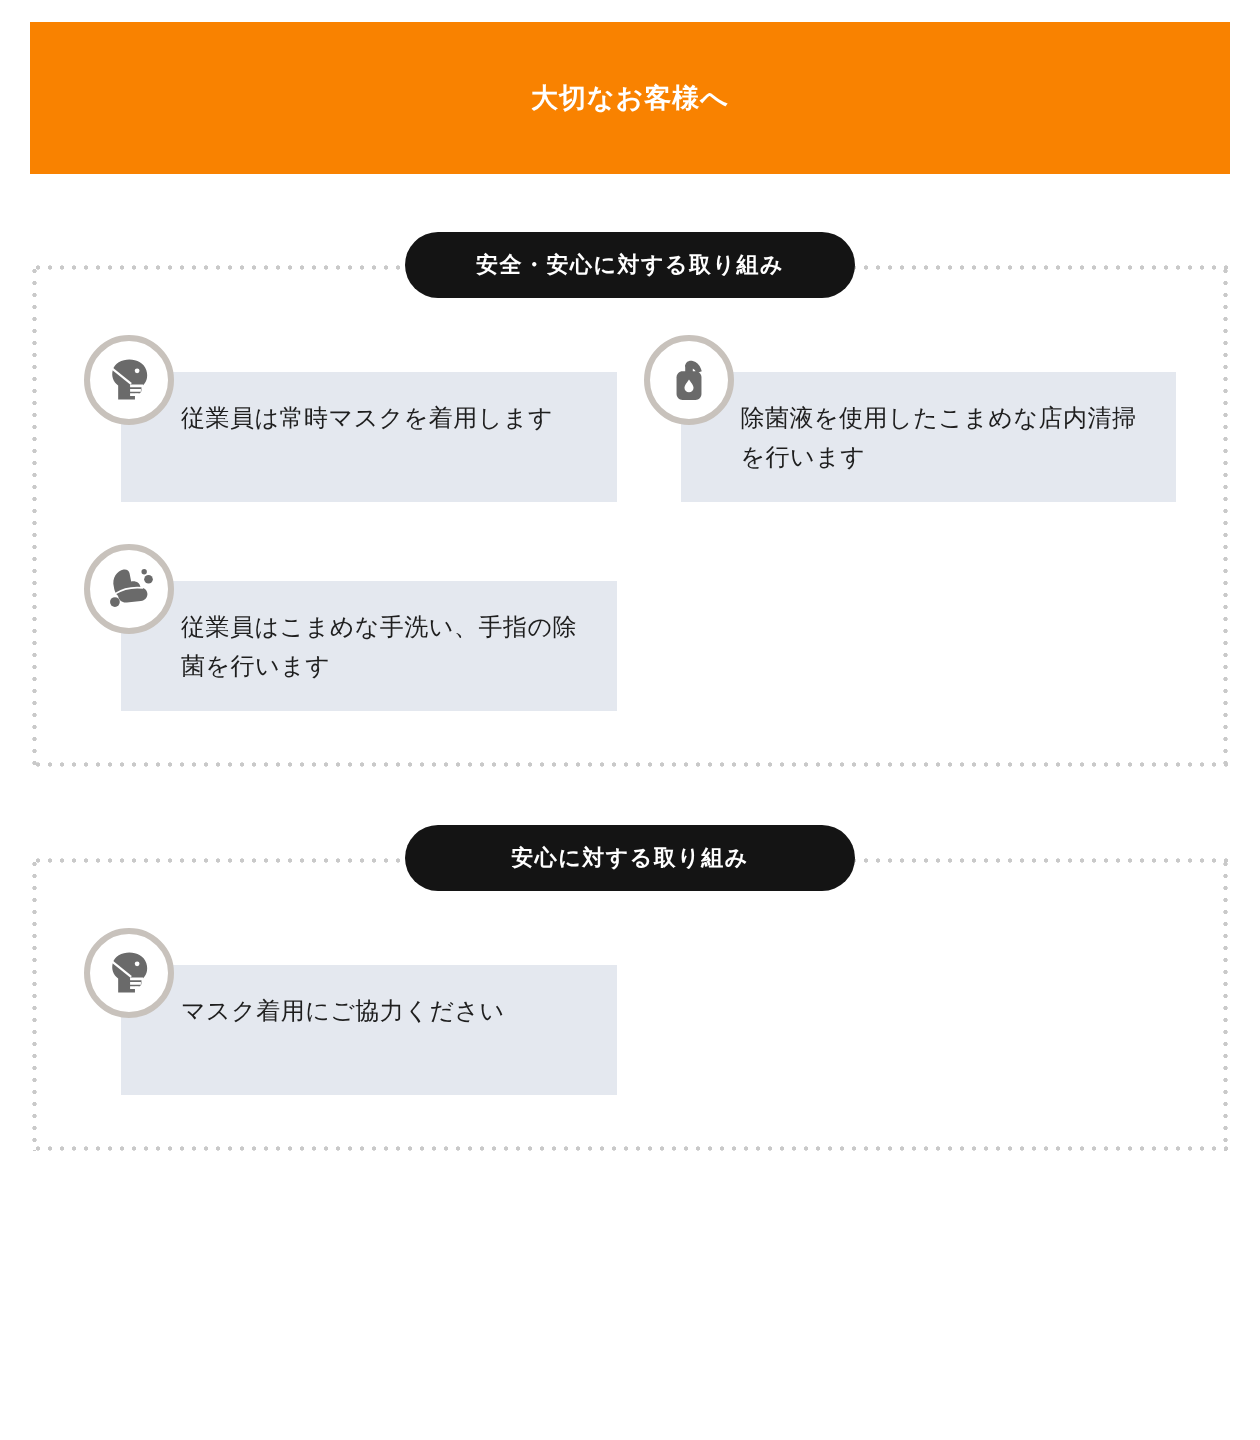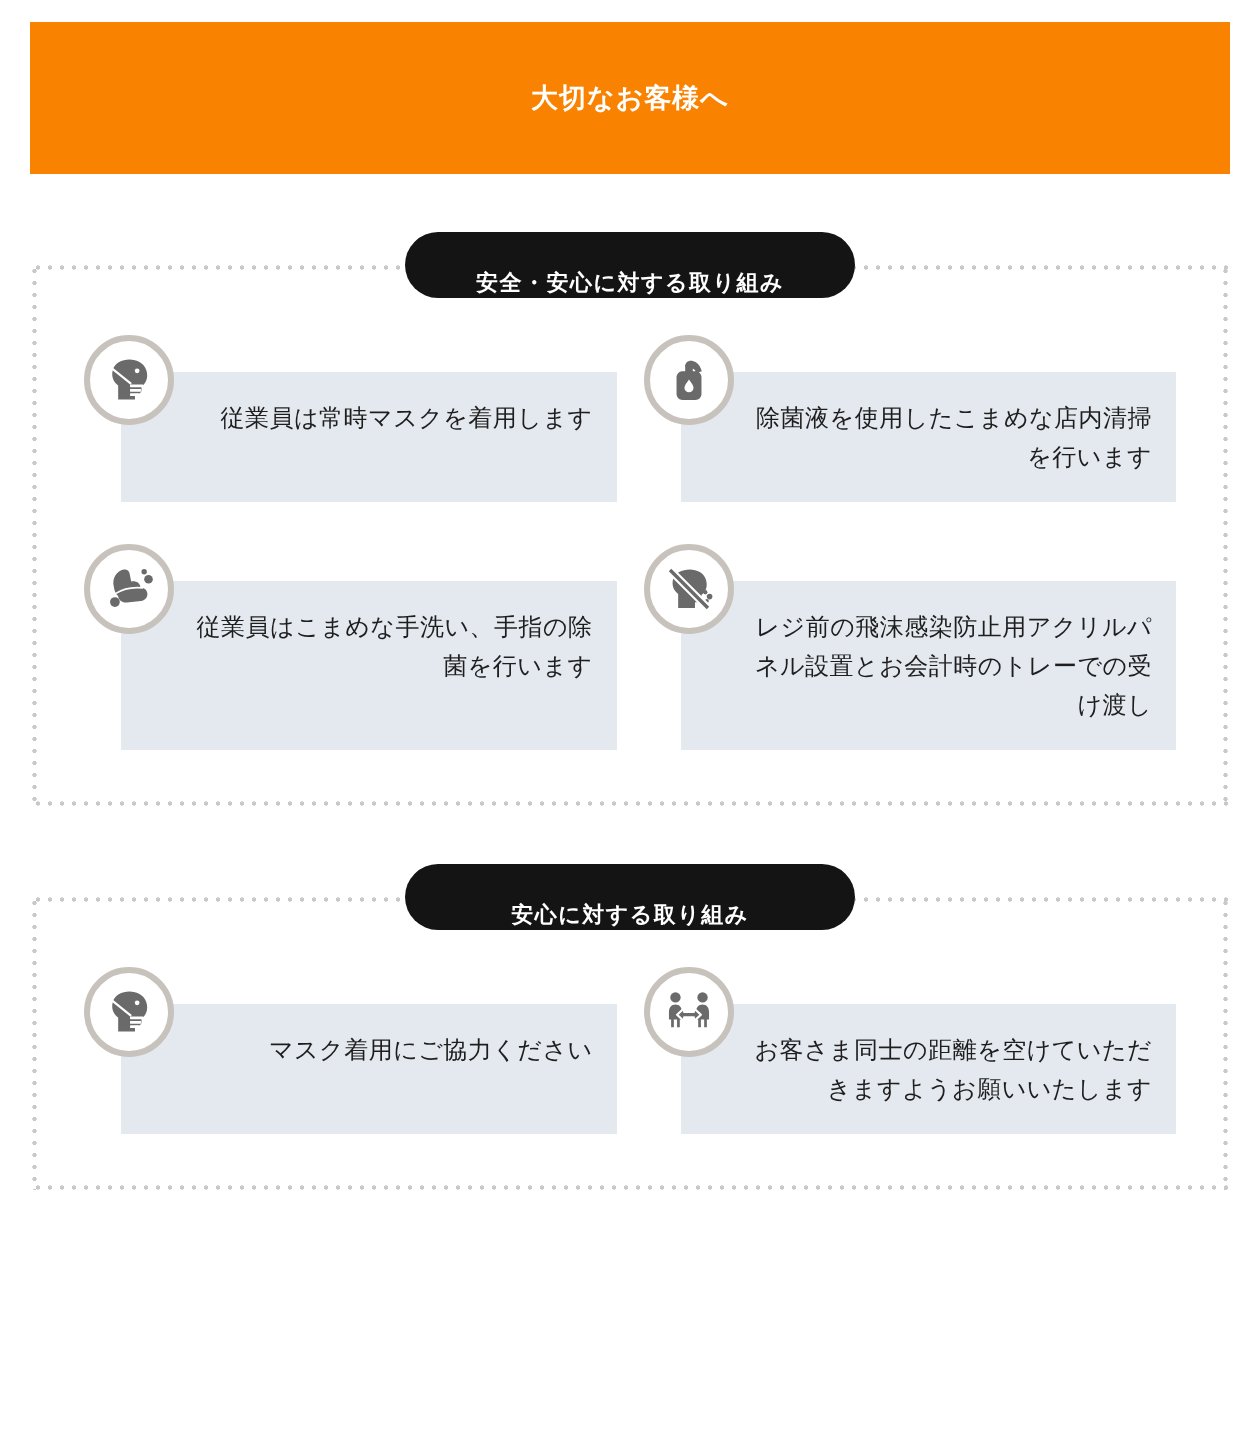--- a/index.html
+++ b/index.html
@@ -35,29 +35,28 @@
   .pill {
     position: absolute;
     top: -33px; left: 50%;
     transform: translateX(-50%);
     width: 450px; height: 66px;
     background: #141414;
     border-radius: 33px;
     color: #ffffff;
     font-size: 22px; font-weight: 600;
     letter-spacing: 1.5px;
-    display: flex; align-items: flex-end; justify-content: center;
+    display: flex; align-items: center; justify-content: center;
     z-index: 3;
   }
   .grid {
     display: grid;
     grid-template-columns: 1fr 1fr;
     column-gap: 27px;
     row-gap: 42px;
-    text-align: right;
   }
   .item {
     position: relative;
     display: flex;
     padding: 37px 0 0 37px;
   }
   .icon-circle {
     position: absolute;
     top: 0; left: 0;
     width: 90px; height: 90px;
@@ -135,37 +134,20 @@
             <circle cx="11" cy="36" r="4.5"></circle>
           </g>
           <path d="M11 28.5 C18 24 28 22 37 23" stroke="#ffffff" stroke-width="1.6" fill="none"></path>
         </svg>
       </span>
       <div class="item-box">
         <p>従業員はこまめな手洗い、手指の除菌を行います</p>
       </div>
     </div>
 
-    <div class="item">
-      <span class="icon-circle">
-        <svg width="52" height="52" viewBox="0 0 48 48">
-          <g fill="#6a6a6a">
-            <path d="M14.5 8.5 C24 3.5 36.5 6 39.5 15 C41.5 21 40 26.5 35.5 29.5 L35.5 33 C35.5 35 34 36.3 32 36.3 L29.5 36.3 L29.5 41.5 L14 41.5 L14 28.5 C9.8 25.6 8 20.5 9.2 15.5 C10.2 11.6 11.9 9.8 14.5 8.5 Z"></path>
-            <circle cx="39" cy="27" r="2"></circle>
-            <circle cx="43" cy="31" r="2.6"></circle>
-            <circle cx="40.5" cy="35" r="1.8"></circle>
-          </g>
-          <path d="M6 6 L42 42" stroke="#ffffff" stroke-width="7" fill="none"></path>
-          <path d="M6.5 6.5 L41.5 41.5" stroke="#6a6a6a" stroke-width="3.2" fill="none"></path>
-        </svg>
-      </span>
-      <div class="item-box">
-        <p>レジ前の飛沫感染防止用アクリルパネル設置とお会計時のトレーでの受け渡し</p>
-      </div>
-    </div>
 
   </div>
 </section>
 
 <section class="section">
   <div class="pill">
     <span>安心に対する取り組み</span>
   </div>
   <div class="grid">
 
@@ -178,31 +160,15 @@
           <path d="M25 29.5 L37 29.5 M25 33.5 L35 33.5 M25 37.5 L33 37.5" stroke="#ffffff" stroke-width="2.6" fill="none"></path>
         </svg>
       </span>
       <div class="item-box">
         <p>マスク着用にご協力ください</p>
       </div>
     </div>
 
 
 
-    <div class="item">
-      <span class="icon-circle">
-        <svg width="52" height="52" viewBox="0 0 48 48">
-          <g fill="#6a6a6a">
-            <circle cx="11.5" cy="10.5" r="4.8"></circle>
-            <path d="M5.5 24 C5.5 19.5 8 17 11.5 17 C15 17 17.5 19.5 17.5 24 L17.5 31 L15.5 31 L15.5 38 L13 38 L13 31 L10 31 L10 38 L7.5 38 L7.5 31 L5.5 31 Z"></path>
-            <circle cx="36.5" cy="10.5" r="4.8"></circle>
-            <path d="M30.5 24 C30.5 19.5 33 17 36.5 17 C40 17 42.5 19.5 42.5 24 L42.5 31 L40.5 31 L40.5 38 L38 38 L38 31 L35 31 L35 38 L32.5 38 L32.5 31 L30.5 31 Z"></path>
-          </g>
-          <path d="M13 26.5 L19.5 20.5 L19.5 24 L28.5 24 L28.5 20.5 L35 26.5 L28.5 32.5 L28.5 29 L19.5 29 L19.5 32.5 Z" fill="#6a6a6a" stroke="#ffffff" stroke-width="2" stroke-linejoin="round"></path>
-        </svg>
-      </span>
-      <div class="item-box">
-        <p>お客さま同士の距離を空けていただきますようお願いいたします</p>
-      </div>
-    </div>
 
   </div>
 </section>
 
 </body></html>

